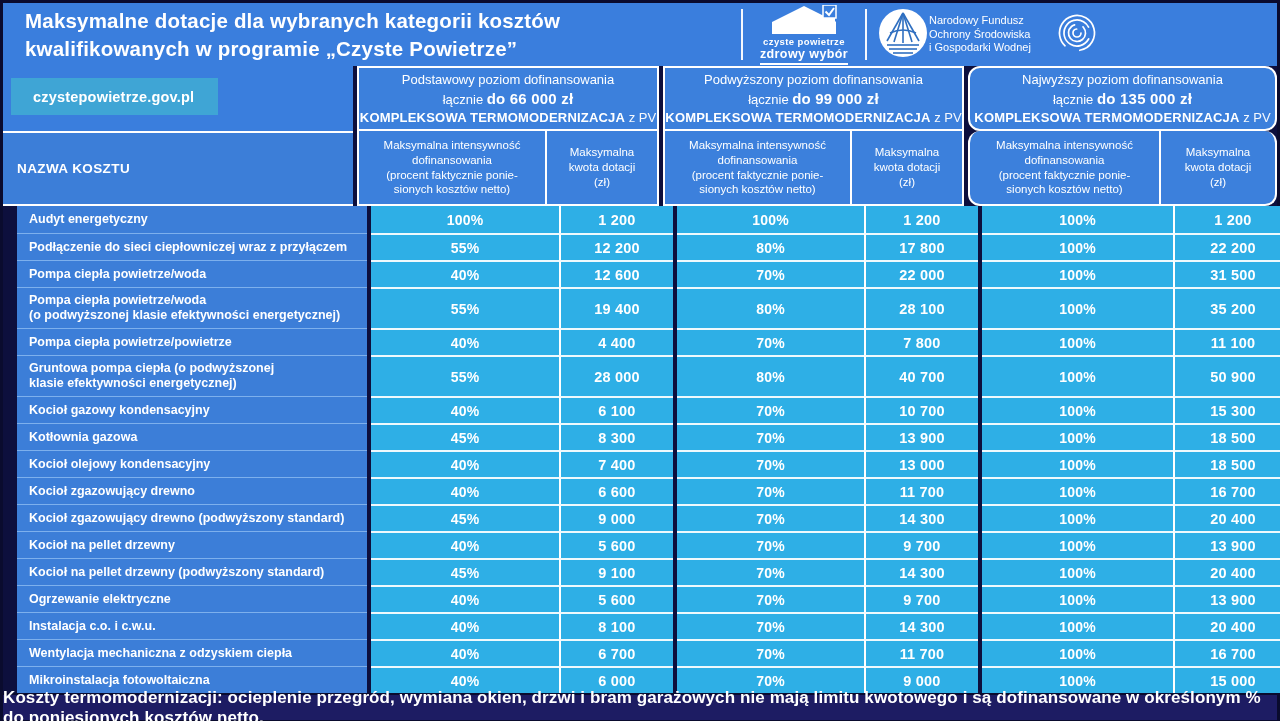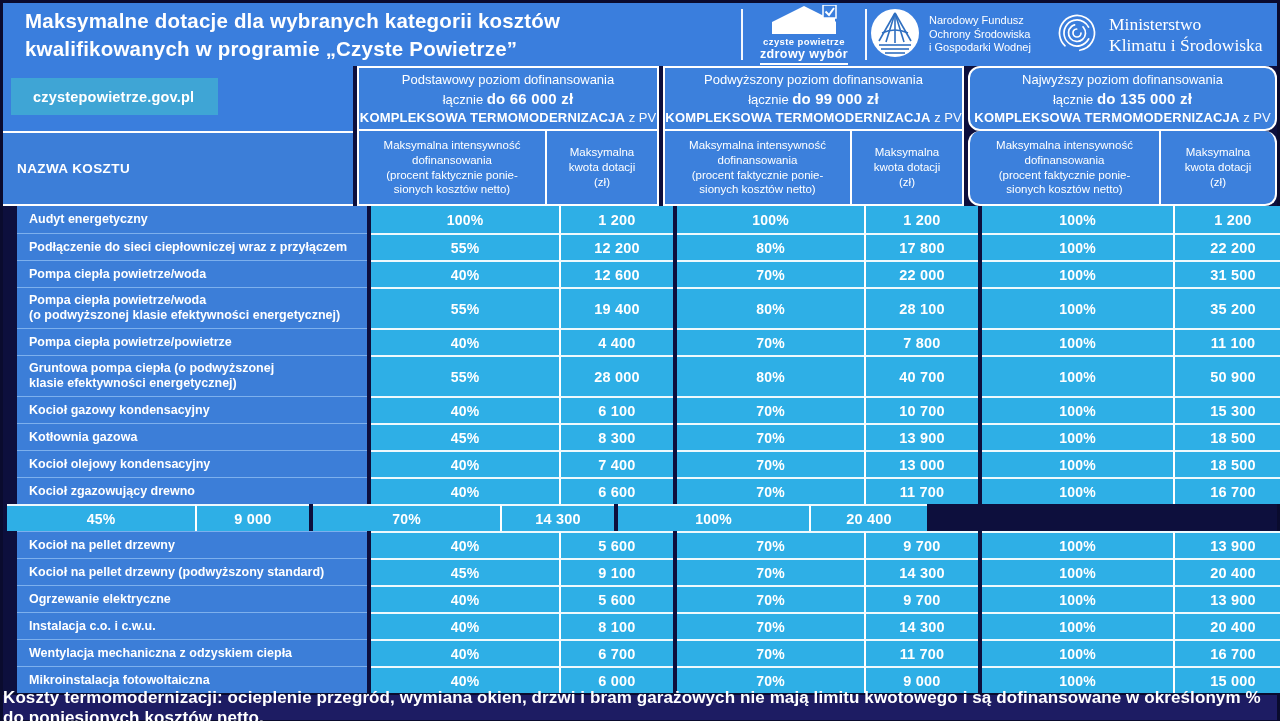--- a/index.html
+++ b/index.html
@@ -23,21 +23,21 @@
     font-size: 20.5px; font-weight: bold; line-height: 1.32;
     letter-spacing: .2px;
   }
   .vdiv { width: 2px; height: 51px; background: rgba(255,255,255,.95); flex: none; }
 
   .logo1 { width: 122px; flex: none; display: flex; flex-direction: column; align-items: center; padding: 0 6px; }
   .logo1 svg { display: block; }
   .logo1-l1 { font-size: 9.5px; font-weight: bold; letter-spacing: .4px; margin-top: 1px; }
   .logo1-l2 { font-size: 12.5px; font-weight: bold; letter-spacing: .4px; border-bottom: 2px solid #fff; padding-bottom: 2px; }
 
-  .logo2 { width: 172px; flex: none; display: flex; align-items: center; gap: 8px; padding-left: 2px; }
+  .logo2 { width: 172px; flex: none; display: flex; align-items: center; padding-left: 10px; }
   .logo2-text { font-size: 11px; line-height: 1.25; }
 
   .logo3 { width: 238px; flex: none; display: flex; align-items: center; gap: 10px; padding-left: 16px; }
   .logo3-text { font-family: "Liberation Serif", serif; font-size: 17.5px; line-height: 1.2; }
 
   
   .col-name { width: 350px; flex: none; }
   .gapcol   { width: 4px; flex: none; background: #0d0f3d; }
   .w-g1 { width: 302px; flex: none; }
   .w-g2 { width: 301px; flex: none; }
@@ -167,22 +167,20 @@
     <span>
       <svg width="44" height="44" viewBox="0 0 44 44">
         <g stroke="#fff" stroke-width="1.7" fill="none" stroke-linecap="round">
           <circle cx="22" cy="22" r="4" stroke-dasharray="18 7"></circle>
           <circle cx="22" cy="22" r="8.5" stroke-dasharray="30 9" transform="rotate(50 22 22)"></circle>
           <circle cx="22" cy="22" r="13" stroke-dasharray="48 12" transform="rotate(120 22 22)"></circle>
           <circle cx="22" cy="22" r="17.5" stroke-dasharray="70 16" transform="rotate(210 22 22)"></circle>
         </g>
       </svg>
     </span>
-    <div class="logo3-text preline">Ministerstwo
-Klimatu i Środowiska</div>
   </div>
 </div>
 
 <div class="ghdr-row">
   <div class="col-name ghdr-left">
     <div class="site-badge">czystepowietrze.gov.pl</div>
   </div>
   <div class="gapcol"></div>
 
   <div class="ghdr-cell w-g1">
@@ -370,20 +368,21 @@
     <div class="cell val amt amt1">6 600</div>
     <div class="gapcol"></div>
     <div class="cell val pct pct2">70%</div>
     <div class="cell val amt amt2">11 700</div>
     <div class="gapcol"></div>
     <div class="cell val pct pct3">100%</div>
     <div class="cell val amt amt3">16 700</div>
   </div>
 
   <div class="row">
+    <div class="cell name col-name preline">Kocioł zgazowujący drewno (podwyższony standard)</div>
     <div class="gapcol"></div>
     <div class="cell val pct pct1">45%</div>
     <div class="cell val amt amt1">9 000</div>
     <div class="gapcol"></div>
     <div class="cell val pct pct2">70%</div>
     <div class="cell val amt amt2">14 300</div>
     <div class="gapcol"></div>
     <div class="cell val pct pct3">100%</div>
     <div class="cell val amt amt3">20 400</div>
   </div>

